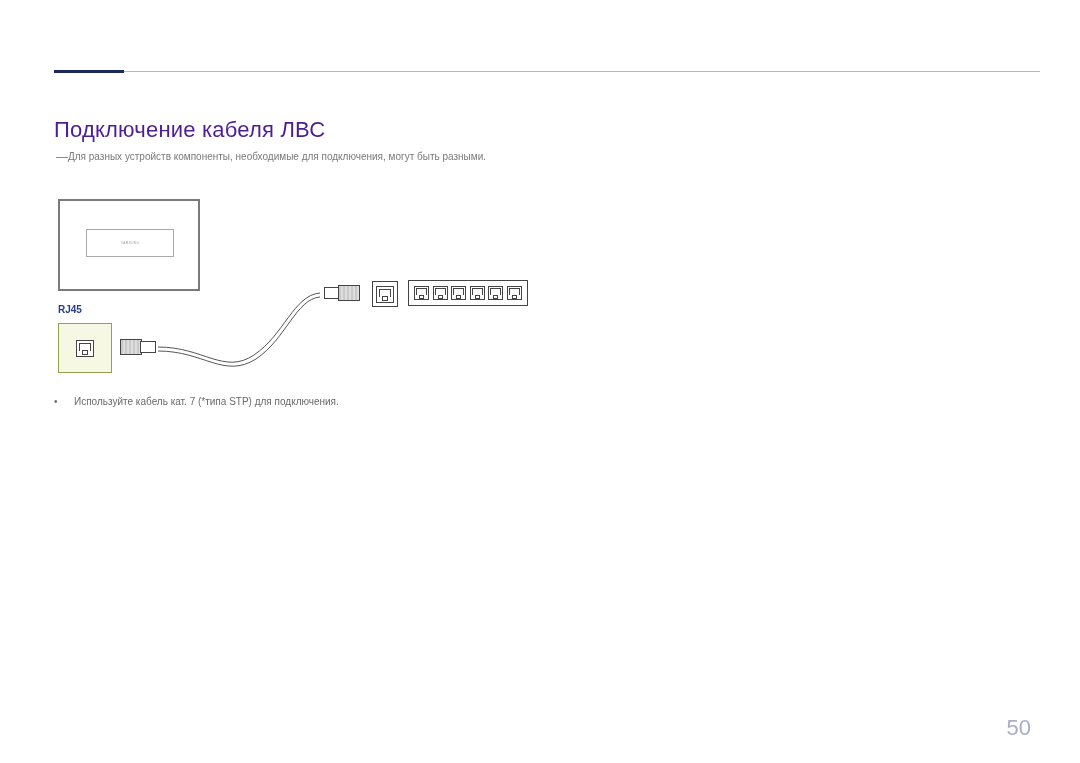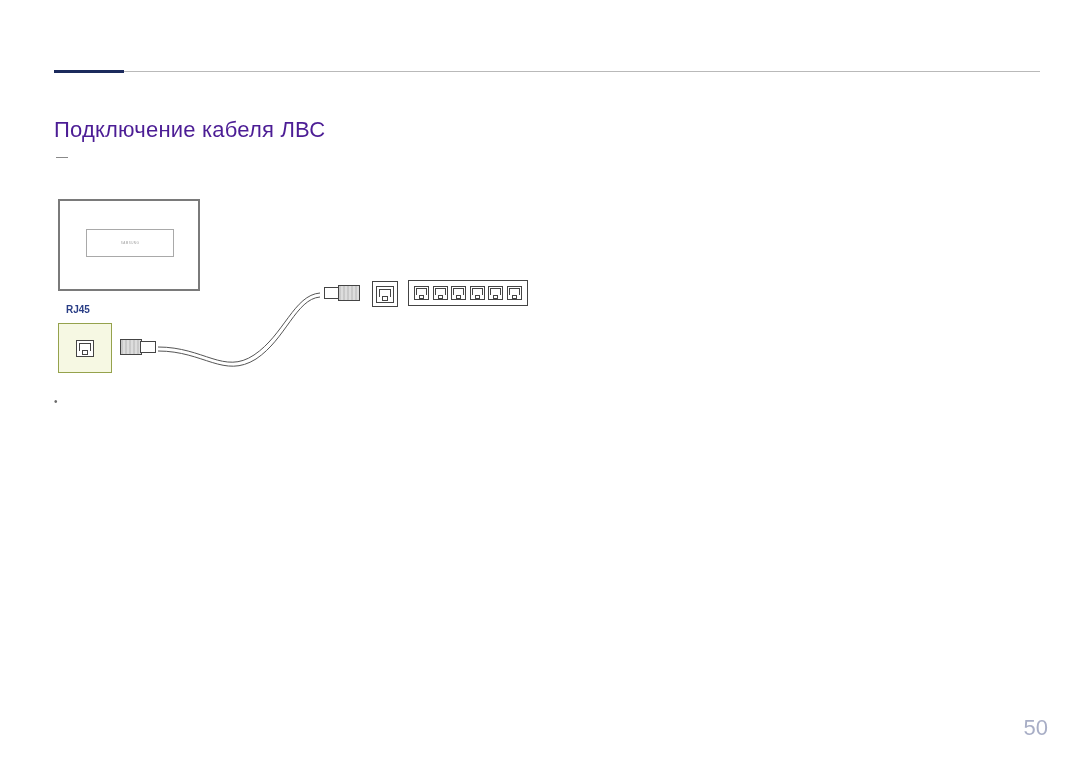--- a/index.html
+++ b/index.html
@@ -91,21 +91,21 @@
     left: 50%;
     top: 50%;
     transform: translate(-50%, -50%);
     font-size: 3px;
     letter-spacing: 0.5px;
     color: #9b9b9b;
   }
 
   .rj45-label {
     position: absolute;
-    left: 12px;
+    left: 4px;
     top: 109px;
     font-size: 10px;
     font-weight: 700;
     color: #2a3e86;
   }
 
   
   .rj45-box {
     position: absolute;
     left: 4px;
@@ -253,37 +253,38 @@
     left: 0;
     top: 0;
   }
   .bullet-note .txt {
     display: block;
     margin-left: 20px;
   }
 
   .page-num {
     position: absolute;
-    right: 32px;
+    right: 49px;
     bottom: 22px;
     font-size: 22px;
     color: #a8aec6;
     font-weight: 300;
   }
 </style>
 </head>
 <body>
 
 <div class="top-bar-dark"></div>
 <div class="top-bar-line"></div>
 
 <h1 class="heading">Подключение кабеля ЛВС</h1>
 
 <div class="intro-note">
   <span class="dash">―</span>
+  <span>Для разных устройств компоненты, необходимые для подключения, могут быть разными.</span>
 </div>
 
 <div class="diagram">
 
   <div class="monitor-outer">
     <div class="monitor-inner">
       <span class="monitor-brand">SAMSUNG</span>
     </div>
   </div>
 
@@ -321,15 +322,16 @@
     <div class="jack"></div>
     <div class="jack"></div>
     <div class="jack"></div>
     <div class="jack"></div>
     <div class="jack"></div>
   </div>
 </div>
 
 <div class="bullet-note">
   <span class="dot">•</span>
+  <span class="txt">Используйте кабель кат. 7 (*типа STP) для подключения.</span>
 </div>
 
 <div class="page-num">50</div>
 
 </body></html>

